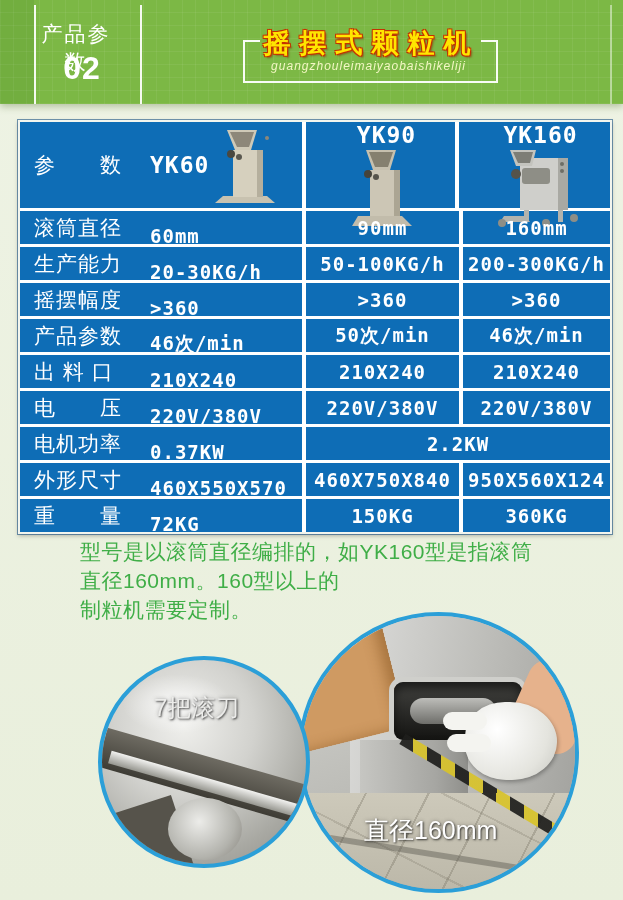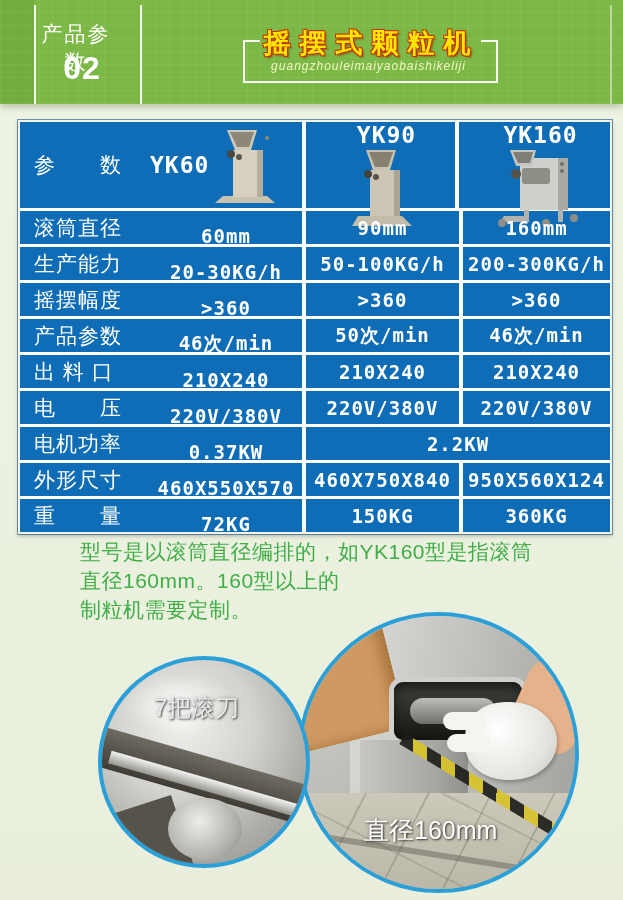--- a/index.html
+++ b/index.html
@@ -40,21 +40,21 @@
     box-sizing:border-box;box-shadow:0 2px 4px rgba(0,0,0,.25);}
   .t-row{display:flex;border-top:3px solid #fff;height:33px;}
   .t-row.first{border-top:none;}
   .t-row.head{height:86px;}
   .c0{width:282px;display:flex;align-items:center;}
   .c1{width:153px;border-left:4px solid #fff;display:flex;align-items:center;justify-content:center;}
   .c2{flex:1;border-left:4px solid #fff;display:flex;align-items:center;justify-content:center;}
   .t-row.head .c1,.t-row.head .c2{justify-content:space-between;padding-left:12px;box-sizing:border-box;flex-direction:column;}
   .row-label{width:130px;padding-left:14px;color:#fff;font-size:21px;box-sizing:border-box;
     letter-spacing:1px;white-space:nowrap;}
-  .c0 .cellv{flex:1;text-align:center;margin-top:16px;}
+  .c0 .cellv{flex:1;text-align:left;margin-top:16px;}
   .cellv{color:#fff;font-family:"DejaVu Sans Mono","Liberation Mono",monospace;
     font-weight:bold;font-size:19px;letter-spacing:1px;white-space:nowrap;}
   .model-name{color:#fff;font-family:"DejaVu Sans Mono","Liberation Mono",monospace;
     font-weight:bold;font-size:23px;letter-spacing:1px;}
   .machine{flex:0 0 auto;margin-right:5px;}
 
   
   .note{position:absolute;left:80px;top:537px;width:480px;color:#3fae47;
     font-size:21px;line-height:29px;letter-spacing:0.5px;}
 

